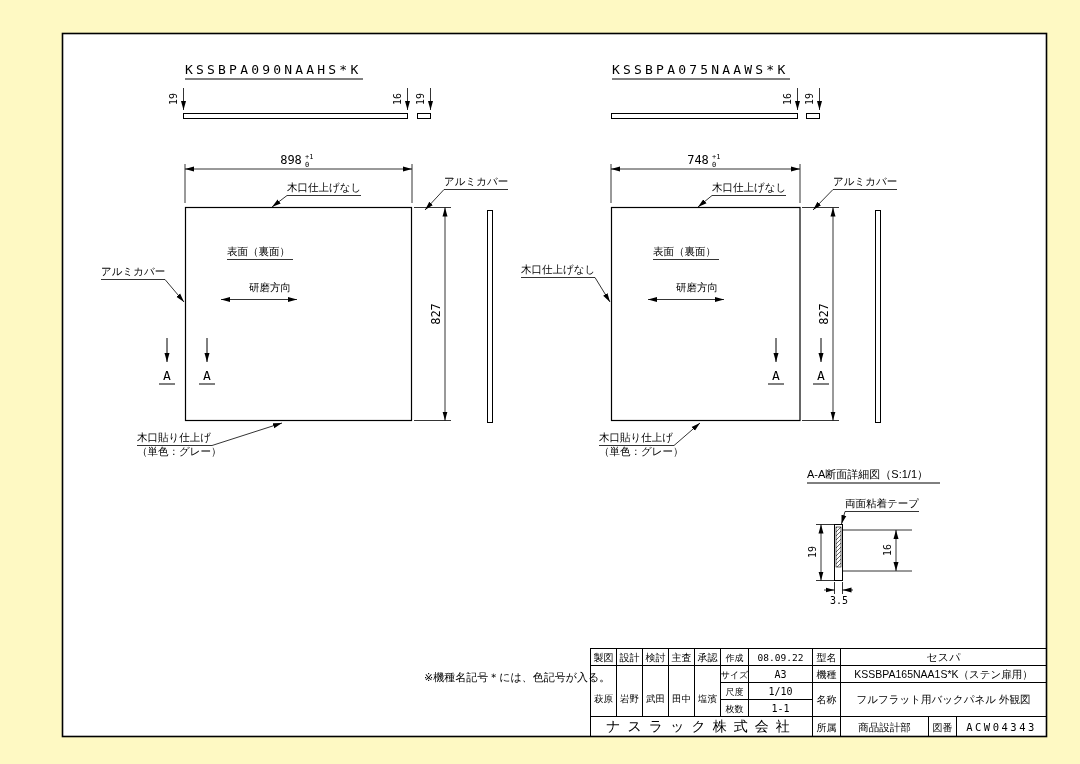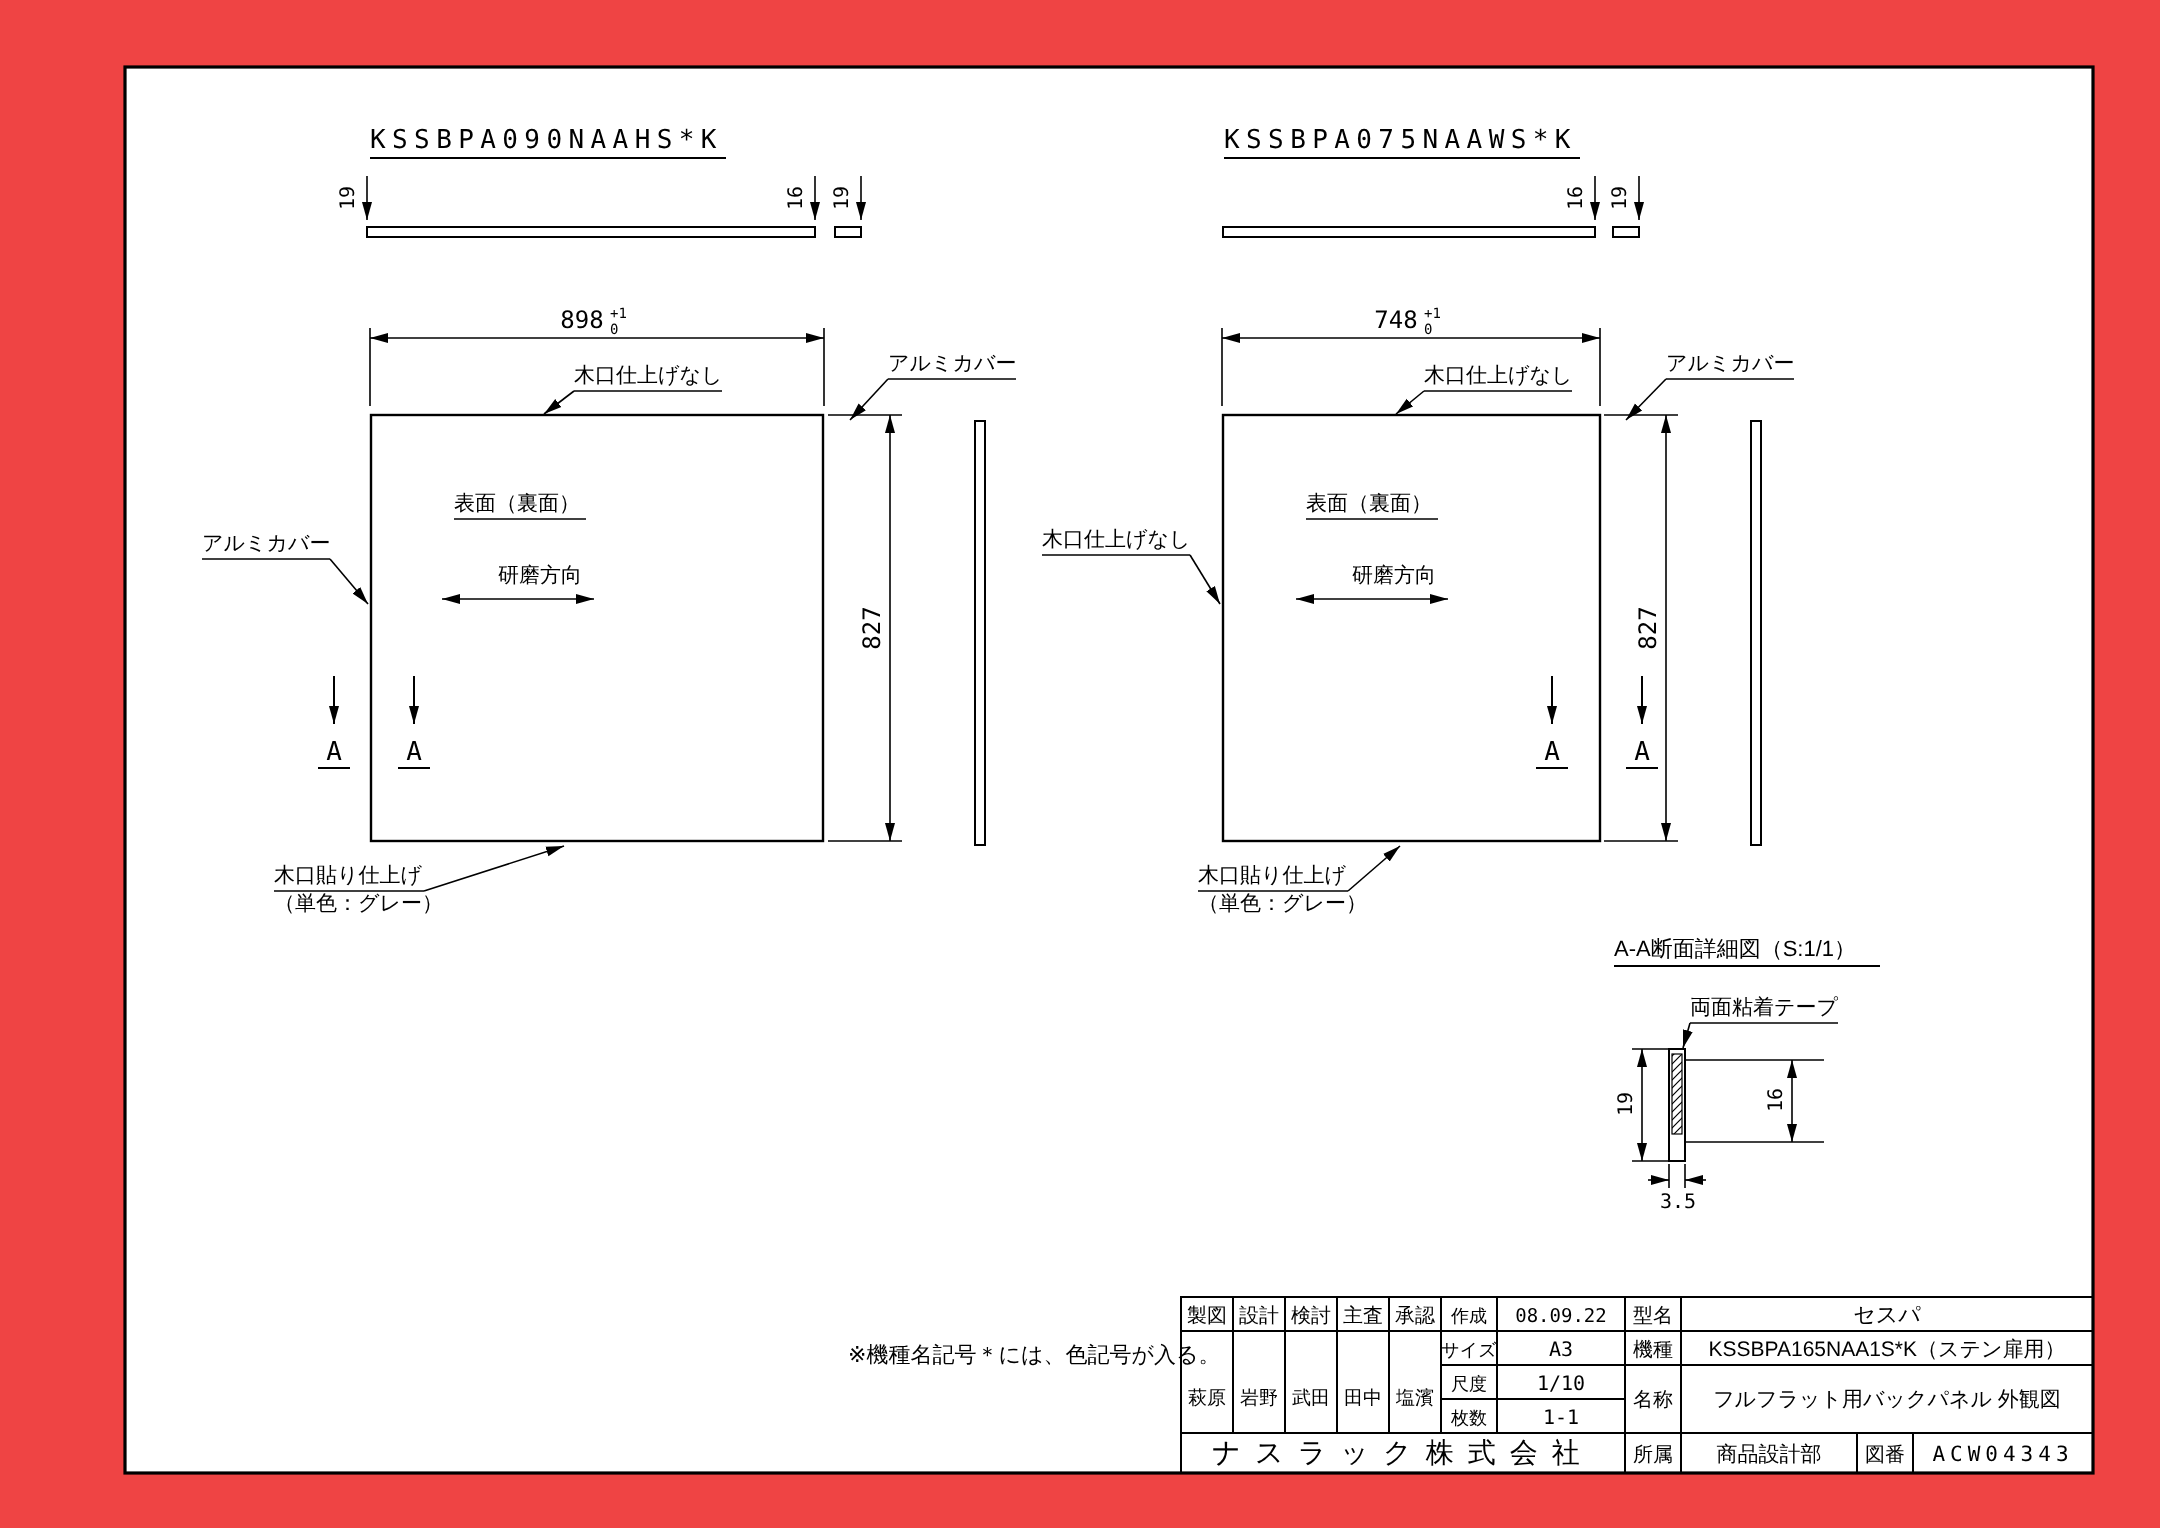--- a/index.html
+++ b/index.html
@@ -1,16 +1,16 @@
 <!DOCTYPE html>
 <html><head>
 <meta charset="utf-8">
 <style>
   html,body{margin:0;padding:0;background:#fff;}
-  .sheet{position:relative;width:1080px;height:764px;background:#ef4444;overflow:hidden;}
+  .sheet{position:relative;width:1080px;height:764px;background:#fef9c3;overflow:hidden;}
   svg{display:block;}
   text{fill:#000;}
   .jp{font-family:"Liberation Sans","DejaVu Sans",sans-serif;}
   .mono{font-family:"DejaVu Sans Mono",monospace;}
   .pn{letter-spacing:3.2px;}
   .lsco{letter-spacing:7px;}
   .lsno{letter-spacing:2.5px;}
   .t7{font-size:7px}.t9{font-size:9px}.t95{font-size:9.5px}.t10{font-size:10px}
   .t105{font-size:10.5px}.t11{font-size:11px}.t12{font-size:12px}.t13{font-size:13px}.t14{font-size:14px}
   .s1{stroke:#000;stroke-width:1;fill:none;}

